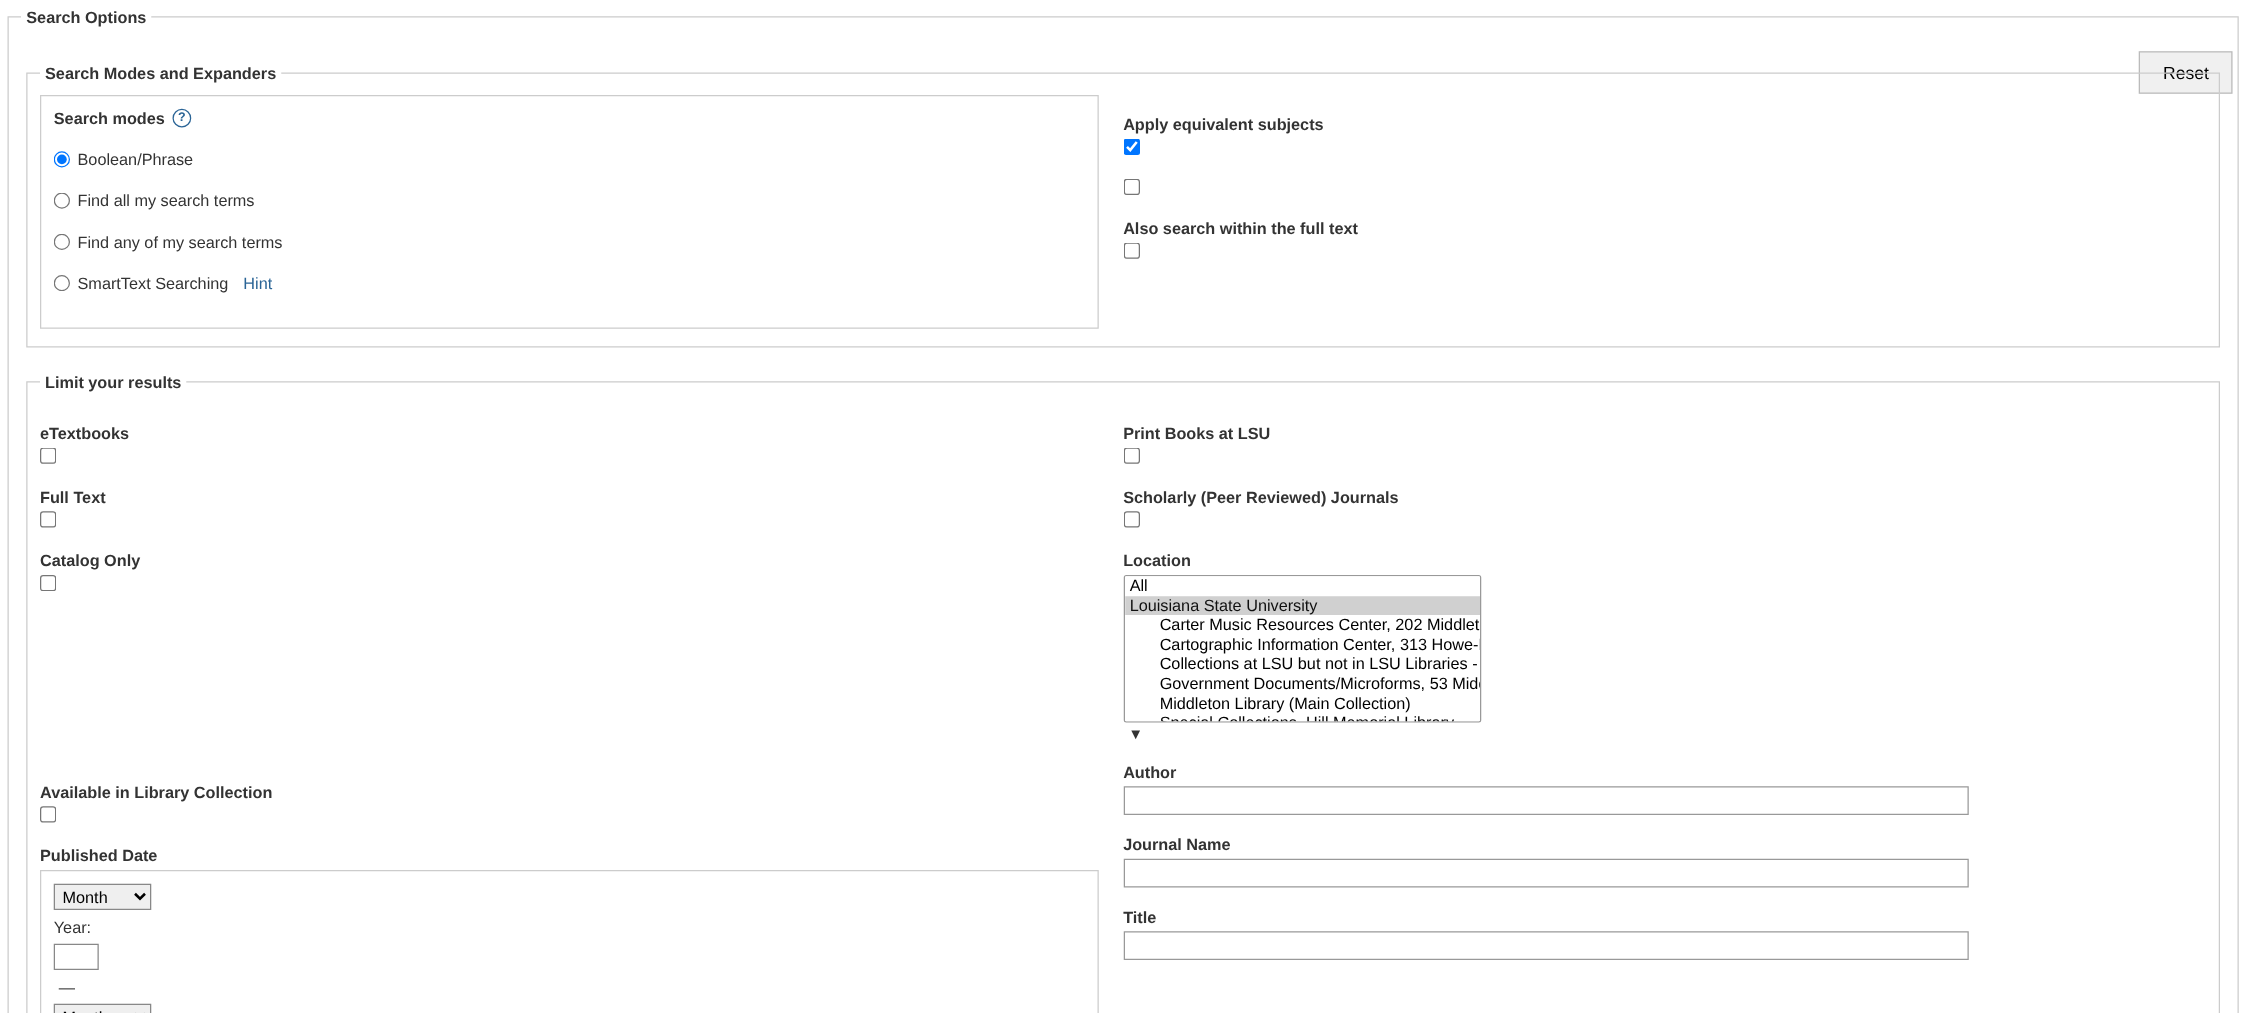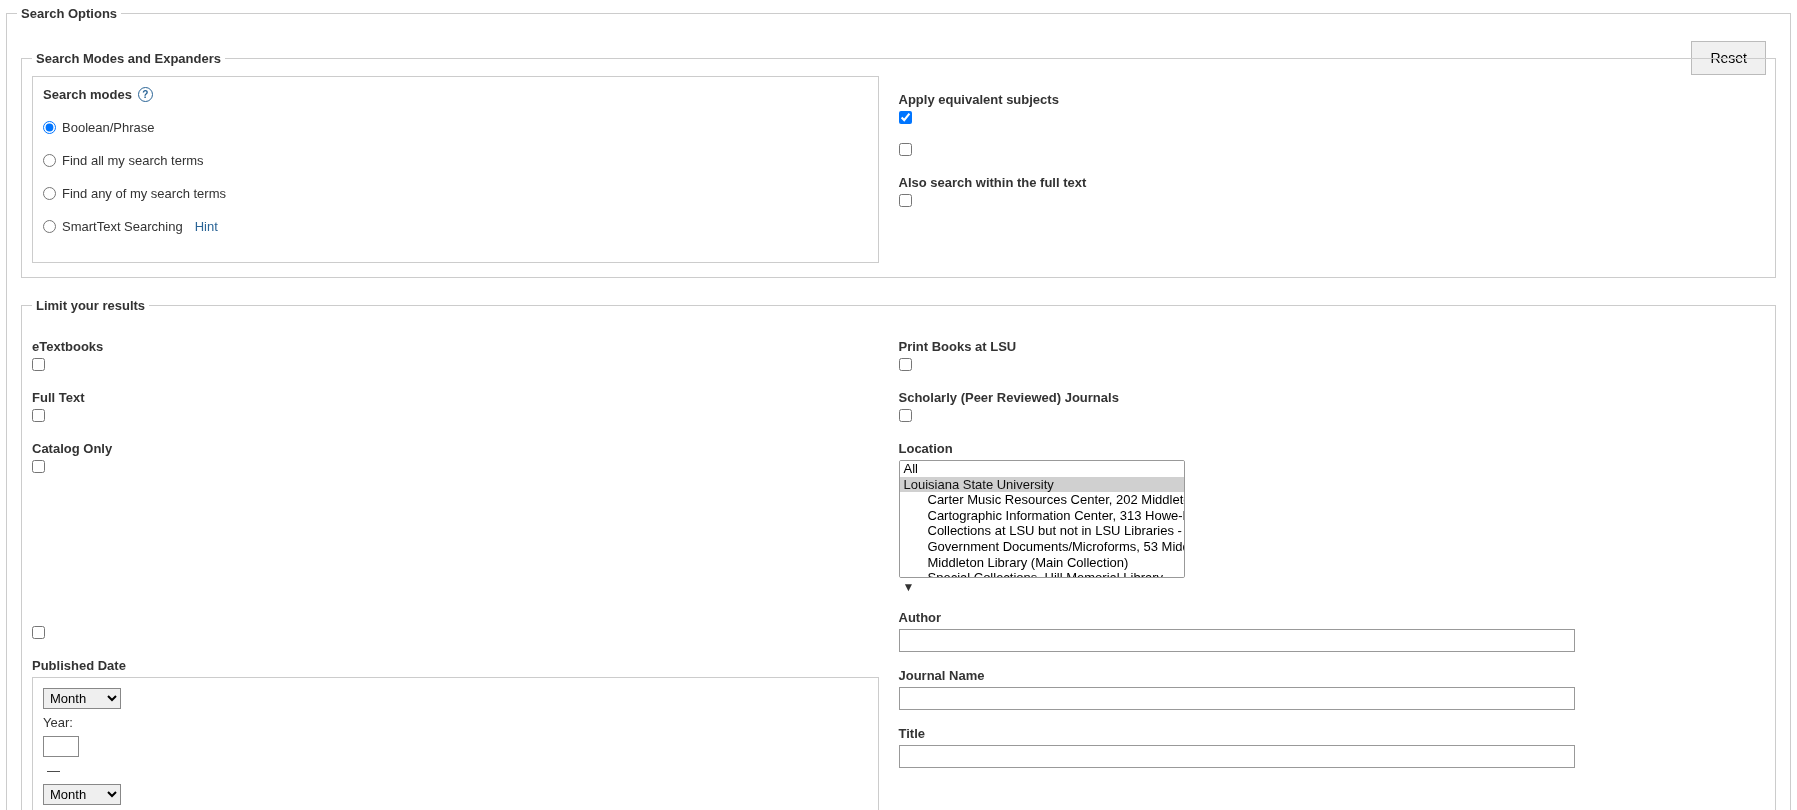--- a/index.html
+++ b/index.html
@@ -1,21 +1,21 @@
 <!DOCTYPE html>
 <html><head>
 <meta charset="utf-8">
 <style>
 * { box-sizing: border-box; margin: 0; padding: 0; }
 body { font-family: Arial, Helvetica, sans-serif; font-size: 13px; color: #333; background: #fff; padding: 0; }
 
 fieldset { border: 1px solid #ccc; padding: 10px 10px 14px 10px; margin: 6px; position: relative; }
 legend { font-weight: bold; font-size: 13px; padding: 0 4px; background: #fff; }
 
-.top-right { position: absolute; right: 24px; top: 20px; }
+.top-right { position: absolute; right: 4px; top: 20px; }
 .reset-btn { background: #f0f0f0; border: 1px solid #bbb; padding: 8px 18px; font-size: 14px; cursor: pointer; }
 
 .section-fieldset { margin: 20px 4px 6px 4px; }
 
 .columns { display: flex; align-items: flex-start; }
 .col-left { flex: 0 0 50%; padding-right: 20px; }
 .col-right { flex: 0 0 50%; }
 
 .group-title { font-weight: bold; font-size: 13px; margin-top: 4px; margin-bottom: 4px; display: flex; align-items: flex-end; gap: 6px; }
 .help-icon { display: inline-flex; align-items: center; justify-content: center; width: 15px; height: 15px; border: 1px solid #2a6496; border-radius: 50%; color: #2a6496; font-size: 10px; line-height: 1; cursor: pointer; }
@@ -117,20 +117,21 @@
         <div class="cb-block">
           <div class="group-title">Full Text</div>
           <input type="checkbox" style="">
         </div>
         <div class="cb-block" style="margin-bottom:150px;">
           <div class="group-title">Catalog Only</div>
           <input type="checkbox" style="">
         </div>
 
         <div class="cb-block">
+          <div class="group-title">Available in Library Collection</div>
           <input type="checkbox" style="">
         </div>
 
         <div>
           <div class="group-title">Published Date</div>
           <div class="bordered-box">
             <div class="date-row">
               <select class="month-select">
                 <option>Month</option>
               </select>

